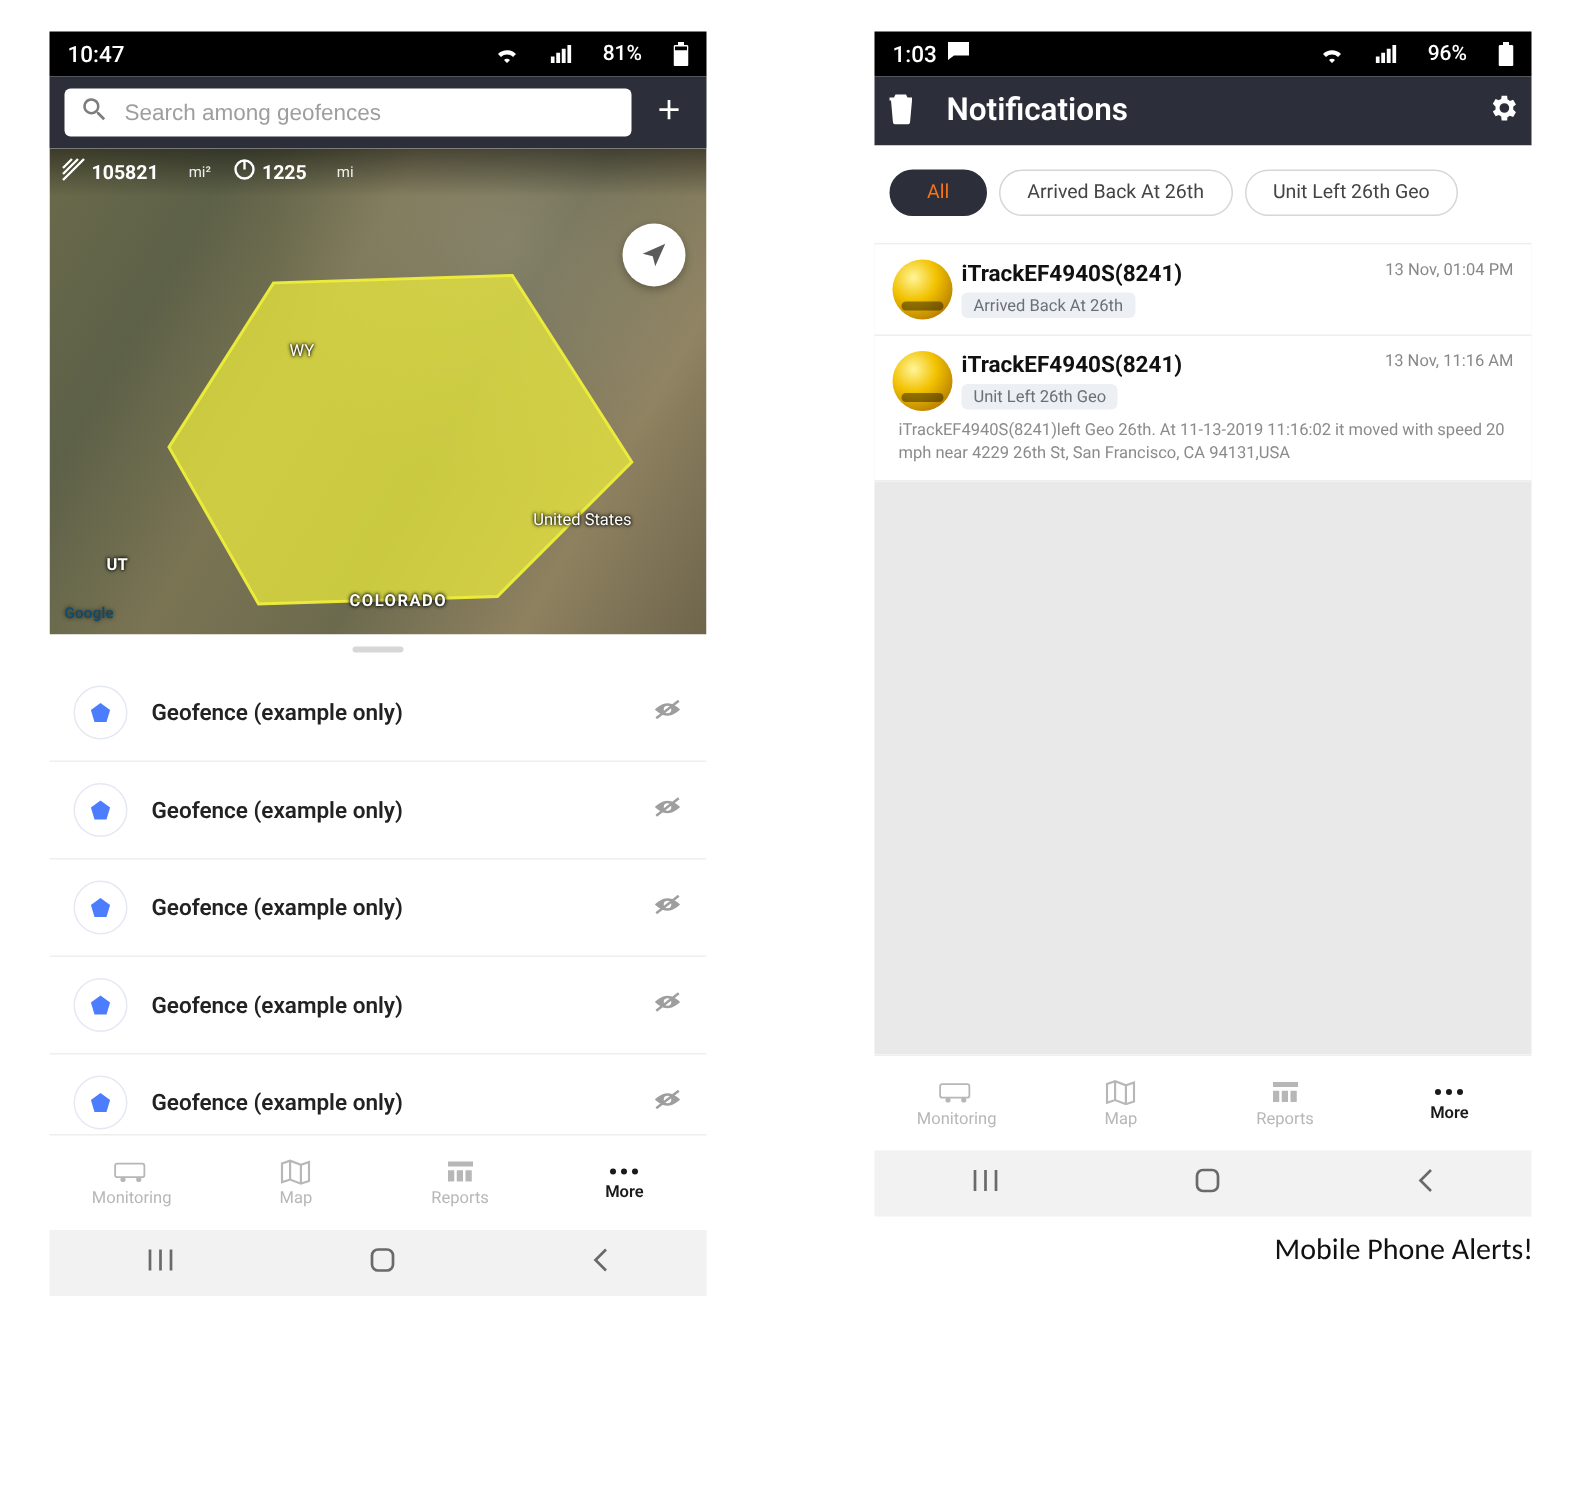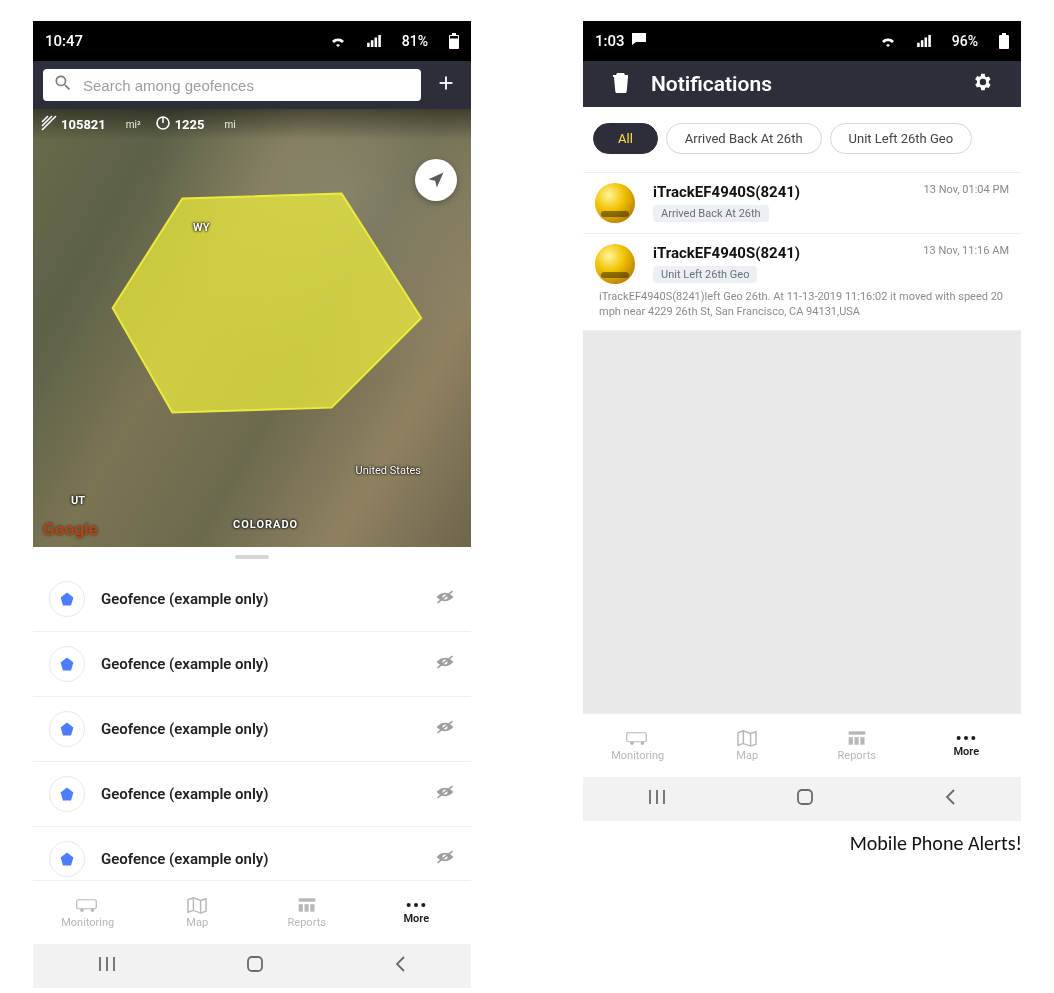--- a/index.html
+++ b/index.html
@@ -4,21 +4,21 @@
 <style>
   * { box-sizing: border-box; -webkit-font-smoothing: antialiased; }
   body {
     margin: 0; padding: 20px 0 0 0;
     font-family: -apple-system, "Segoe UI", Roboto, Helvetica, Arial, sans-serif;
     background: #fff; color: #111;
   }
   .stage { width: 1054px; margin: 0 auto; display: flex; gap: 110px; justify-content: center; align-items:flex-start;}
   .phone { width: 440px; background:#fff; border:1px solid #fff; }
   .statusbar {
-    height:40px; background:#000; color:#fff; display:flex; align-items:center;
+    height:30px; background:#000; color:#fff; display:flex; align-items:center;
     padding:0 12px; font-size:15px; font-weight:500;
   }
   .statusbar .sb-left { flex:0 0 auto; display:flex; align-items:center; gap:6px;}
   .statusbar .sb-right { margin-left:auto; display:flex; align-items:center; gap:21px; font-size:14px;}
   .sb-right svg { display:block;}
   .appbar {
     background:#2c2f3a; display:flex; align-items:center; padding:8px 10px; gap:10px;
   }
   .searchbox {
     flex:1; background:#fff; border-radius:4px; height:32px; display:flex; align-items:center;
@@ -29,35 +29,35 @@
   }
   .searchbox input::placeholder { color:#9e9e9e; }
   .appbar .plus { color:#fff; width:30px; text-align:center; }
   .map-stats {
     position:absolute; top:0; left:0; right:0; display:flex; gap:14px; align-items:center;
     padding:6px 8px; color:#fff; font-size:13px;
     background: linear-gradient(rgba(0,0,0,.45), rgba(0,0,0,0));
   }
   .map-stats .stat { display:flex; align-items:center; gap:4px; }
   .map-stats .unit { font-size:10px; opacity:.9; margin-left:16px;}
-  .map-area { position:relative; height:438px; overflow:hidden; }
+  .map-area { position:relative; height:324px; overflow:hidden; }
   .map-bg {
     position:absolute; inset:0;
     background:
       radial-gradient(circle at 70% 20%, rgba(255,255,255,.15), transparent 40%),
       linear-gradient(120deg,#6b6b4b 0%, #5d6148 20%, #7a7453 40%, #6c6a4e 60%, #8e8160 80%, #6e654c 100%);
   }
   .polygon { position:absolute; inset:0; }
   .map-label { position:absolute; color:#fff; font-size:11px; text-shadow:0 0 3px #000, 0 0 2px #000; }
   .loc-btn {
     position:absolute; top:50px; right:14px; width:42px; height:42px; border-radius:50%;
     background:#fff; display:flex; align-items:center; justify-content:center;
     box-shadow:0 2px 6px rgba(0,0,0,.3);
   }
-  .google-logo { position:absolute; bottom:8px; left:10px; color:#c2410c; font-size:17px; font-weight:500; letter-spacing:.2px; text-shadow:0 0 3px rgba(0,0,0,.7);}
+  .google-logo { position:absolute; bottom:8px; left:10px; color:#0c4a6e; font-size:10px; font-weight:500; letter-spacing:.2px; text-shadow:0 0 3px rgba(0,0,0,.7);}
   .drag-handle { height:20px; display:flex; align-items:center; justify-content:center; }
   .drag-handle .bar { width:34px; height:4px; border-radius:2px; background:#d7d7d7;}
   .geo-list { background:#fff; }
   .geo-item {
     display:flex; align-items:center; gap:16px; padding:14px 16px;
     border-bottom:1px solid #eee; font-size:15px; font-weight:600; color:#222;
   }
   .geo-item:last-child{border-bottom:0;}
   .shape-chip {
     width:36px; height:36px; border-radius:50%; border:1px solid #e4e8f3;
@@ -71,36 +71,36 @@
     flex:1; display:flex; flex-direction:column; align-items:center; justify-content:center;
     gap:2px; font-size:11px; color:#b7b7b7;
   }
   .tab.active { color:#1a1a1a; font-weight:600;align-items:center; }
   .android-nav {
     height:44px; background:#f2f2f2; display:flex; align-items:center; justify-content:space-around;
     color:#6a6a6a;
   }
   
   .notif-appbar {
-    background:#2c2f3a; color:#fff; display:flex; align-items:center; padding:10px 28px; gap:20px;
+    background:#2c2f3a; color:#fff; display:flex; align-items:center; padding:10px 8px; gap:20px;
   }
   .notif-appbar .title { font-size:21px; font-weight:600; }
   .notif-appbar .gear { margin-left:auto; color:#fff;}
   .chips-row {
     display:flex; gap:8px; padding:16px 10px 18px 10px; background:#fff; border-bottom:1px solid #eee;
   }
   .chip {
     border:1px solid #d6d6d6; border-radius:18px; padding:7px 18px; font-size:13px; color:#444;
   }
-  .chip.active { background:#2c2f3a; color:#fde047; border-color:#2c2f3a; padding:7px 24px;}
+  .chip.active { background:#2c2f3a; color:#f97316; border-color:#2c2f3a; padding:7px 24px;}
   .notif-list { background:#e9e9e9; min-height:540px; }
   .notif-card {
     background:#fff; padding:10px 12px 10px 12px; border-bottom:1px solid #eee;
   }
-  .nc-head { display:flex; gap:18px; align-items:flex-start; }
+  .nc-head { display:flex; gap:6px; align-items:flex-start; }
   .car-ico {
     width:40px; height:40px; border-radius:50%; flex:0 0 40px;
     background: radial-gradient(circle at 35% 30%, #fff59a 0%, #f2c200 40%, #b87f00 80%);
     position:relative; overflow:hidden;
   }
   .car-ico::after{ content:""; position:absolute; bottom:6px; left:6px; right:6px; height:6px; background:rgba(0,0,0,.4); border-radius:3px;}
   .nc-main { flex:1; }
   .nc-title { font-size:15px; font-weight:700; }
   .nc-ts { font-size:11px; color:#888; margin-left:auto; white-space:nowrap;}
   .nc-tag {
@@ -185,21 +185,21 @@
             </span>
             <b>1225</b>
             <span class="unit">mi</span>
           </div>
         </div>
         <div class="loc-btn">
           <svg width="20" height="20" viewBox="0 0 24 24">
               <path fill="#5b5b5b" d="M3 11l18-8-8 18-2-8-8-2z"></path>
             </svg>
         </div>
-        <span class="map-label" style="top:112px;left:160px;font-weight:700">WY</span>
+        <span class="map-label" style="top:128px;left:160px;font-weight:400">WY</span>
         <span class="map-label" style="bottom:40px;left:38px;font-weight:700">UT</span>
         <span class="map-label" style="bottom:16px;left:200px;font-weight:700;letter-spacing:1px">COLORADO</span>
         <span class="map-label" style="bottom:70px;right:50px">United States</span>
         <span class="google-logo">Google</span>
       </div>
       <div class="drag-handle">
           <div class="bar"></div>
         </div>
 
       <div class="geo-list" id="geo-list" style="max-height: 313px; overflow: hidden;">

